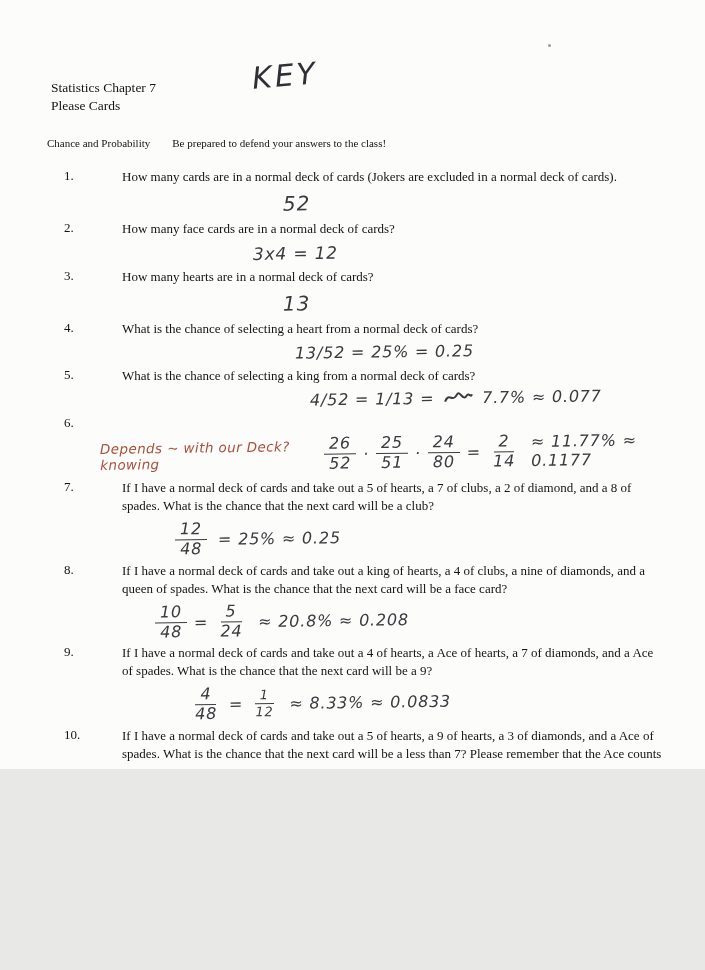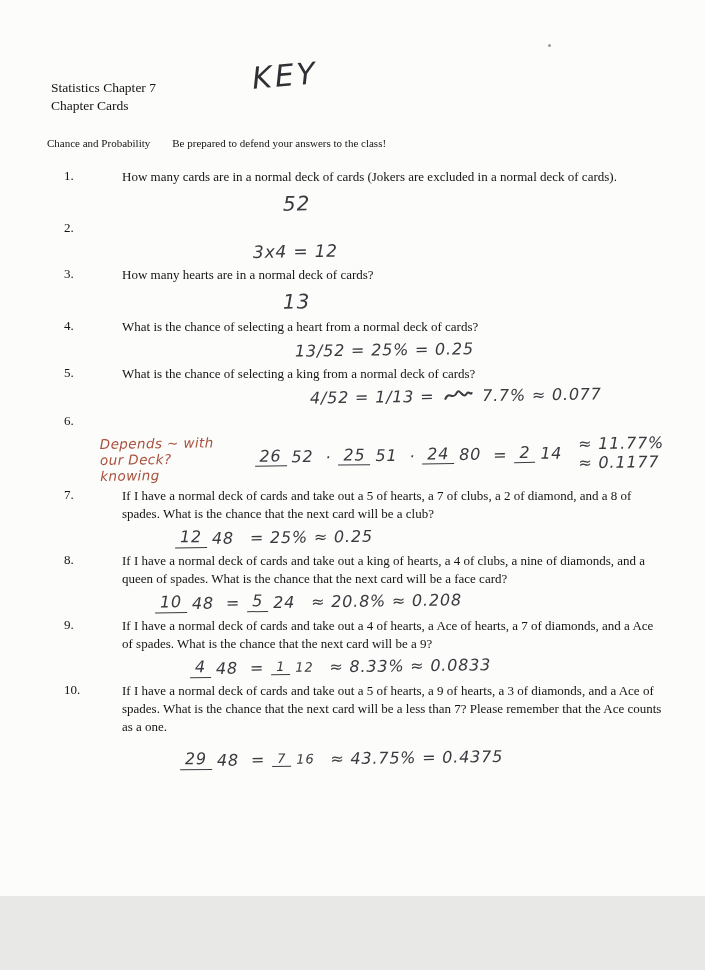--- a/index.html
+++ b/index.html
@@ -1,18 +1,18 @@
 <!DOCTYPE html>
 <html><head>
 <meta charset="utf-8">
 <style>
   * { margin:0; padding:0; box-sizing:border-box; }
   html,body { background:#e8e8e6; }
   .page {
-    position:relative; width:705px; height:896px; margin:0 auto;
+    position:relative; width:705px; height:769px; margin:0 auto;
     background:#fcfcfa; overflow:hidden;
     font-family:"Liberation Serif", serif; color:#141414;
   }
   .abs { position:absolute; }
   .course   { left:51px; top:80px;  font-size:13.5px; }
   .subtitle { left:51px; top:98px;  font-size:13.5px; }
 
   .hw {
     font-family:"DejaVu Sans", sans-serif;
     font-style:italic; color:#3a3a40; letter-spacing:0.8px;
@@ -31,21 +31,21 @@
 
   .questions { position:absolute; left:0; top:168px; width:705px; padding:0 40px 0 64px; }
   .q { display:flex; margin-bottom:3px; }
   .q-num { width:26px; flex:none; font-size:13px; }
   .q-text { font-size:13px; line-height:1.38;margin-left:32px; }
 
   .ans { margin:2px 0 7px; font-size:16px; transform:rotate(-0.8deg); }
   .ans-row { display:flex; align-items:center; }
 
   .frac {
-    display:inline-flex; flex-direction:row; align-items:center;
+    display:inline-flex; flex-direction:column; align-items:center;
     vertical-align:middle; line-height:1.05; margin:0 5px; font-size:16px;
   }
   .frac .fnum { padding:0 5px 1px; border-bottom:1.6px solid #3a3a40; }
   .frac .fden { padding:1px 5px 0; }
   .tail { margin-left:6px; }
   .eq { margin:0 2px; }
 
   .note-red { color:#a8503c; font-size:13.5px; margin-right:22px; letter-spacing:0.4px; }
 
   .scribble { display:inline-block; vertical-align:middle; margin:0 3px; }
@@ -53,41 +53,42 @@
   .speck { position:absolute; border-radius:50%; background:#9a9a96; }
   .speck-1 { left:548px; top:44px;  width:3px; height:3px; }
   .speck-2 { left:250px; top:906px; width:4px; height:2px; opacity:0.5; }
 </style>
 </head>
 <body>
 
 <div class="page">
 
   <div class="abs course">Statistics Chapter 7</div>
-  <div class="abs subtitle">Chapter Cards</div>
+  <div class="abs subtitle">Please Cards</div>
   <div class="abs hw key">KEY</div>
 
 
   <div class="abs intro">
     <span class="topic">Chance and Probability</span><span>Be prepared to defend your answers to the class!</span>
   </div>
 
   <div class="questions">
 
     <div>
       <div class="q">
         <span class="q-num">1.</span>
         <span class="q-text">How many cards are in a normal deck of cards (Jokers are excluded in a normal deck of cards).</span>
       </div>
       <div class="ans hw" style="margin-left:219px; font-size:20px;">52</div>
     </div>
 
     <div>
       <div class="q">
         <span class="q-num">2.</span>
+        <span class="q-text">How many face cards are in a normal deck of cards?</span>
       </div>
       <div class="ans hw" style="margin-left:189px; font-size:17px;">3x4 =  12</div>
     </div>
 
     <div>
       <div class="q">
         <span class="q-num">3.</span>
         <span class="q-text">How many hearts are in a normal deck of cards?</span>
       </div>
       <div class="ans hw" style="margin-left:219px; font-size:20px;">13</div>

